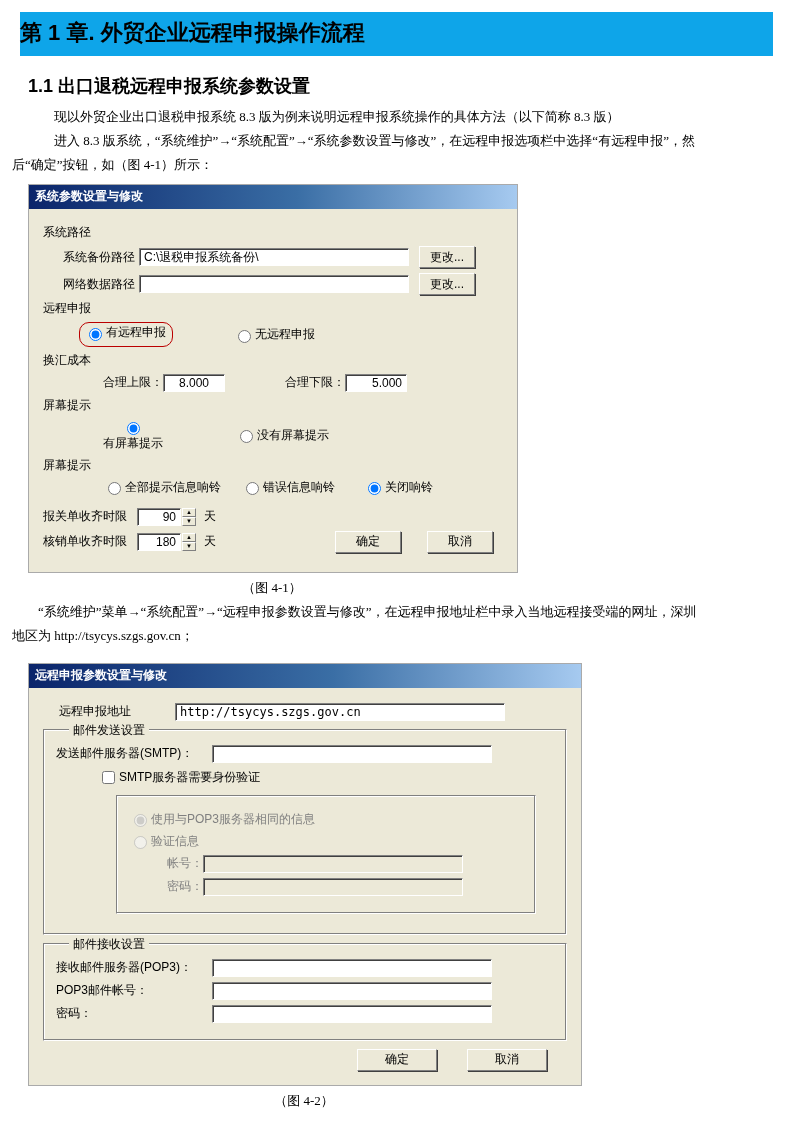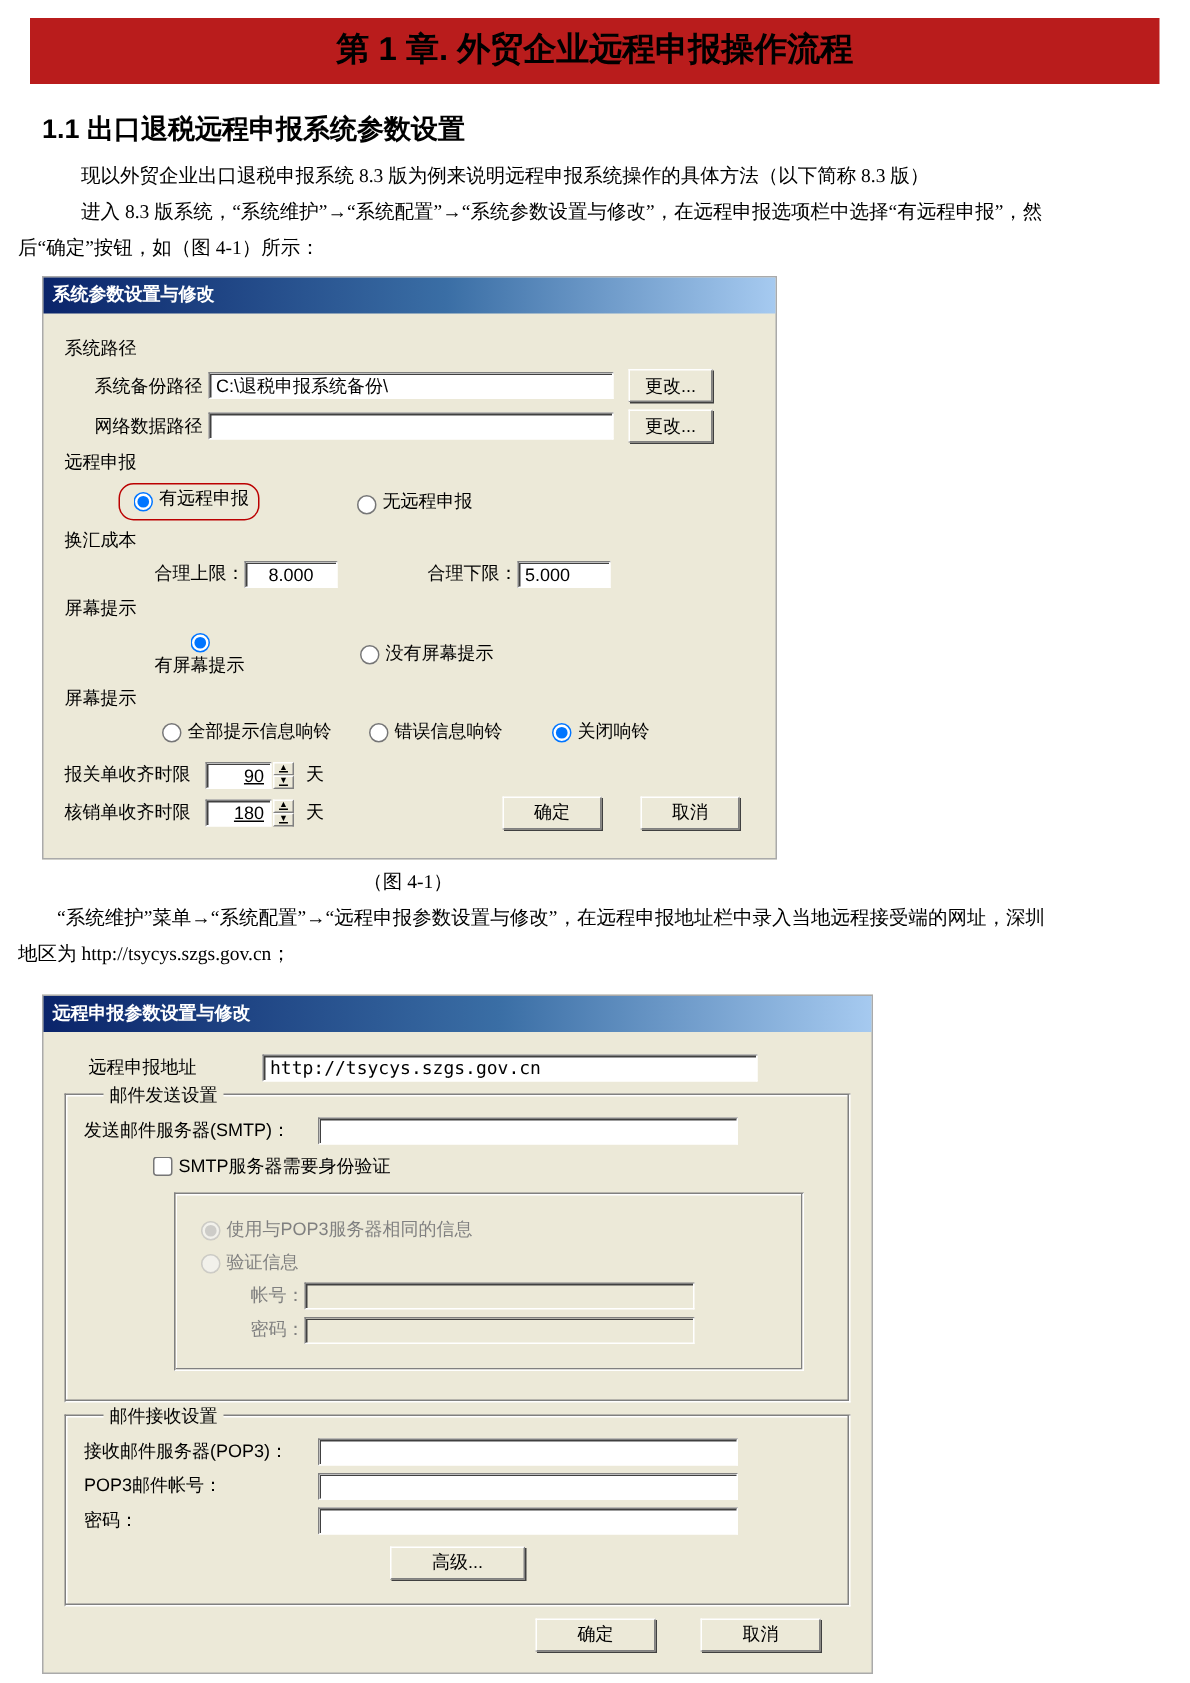--- a/index.html
+++ b/index.html
@@ -5,22 +5,21 @@
   body {
     margin: 0;
     padding: 0;
     font-family: "SimSun", "宋体", serif;
     font-size: 13px;
     color: #000;
     background: #fff;
     width: 793px;
   }
   .chapter-header {
-    background: #b91c1c;
-    text-align: center;
+    background: #0ea5e9;
     font-size: 22px;
     font-weight: bold;
     padding: 6px 0 8px 0;
     margin: 12px 20px 18px 20px;
     font-family: "SimHei", "黑体", sans-serif;
   }
   .section-title {
     font-size: 18px;
     font-weight: bold;
     margin: 10px 0 8px 28px;
@@ -117,21 +116,20 @@
     left: 25px;
     background: #ece9d8;
     padding: 0 4px;
     font-size: 12px;
   }
   .disabled { color: #808080; }
   .spin {
     display: inline-flex;
     align-items: stretch;
     height: 18px;
-    text-decoration: underline;
   }
   .spin input {
     width: 44px;
     text-align: right;
   }
   .spin-btns {
     display: flex;
     flex-direction: column;
     margin-left: 1px;
   }
@@ -207,21 +205,21 @@
     </div>
 
     <div class="row">
         <span class="lbl">换汇成本</span>
       </div>
     <div class="row" style="margin-left:60px;">
       <span>合理上限：</span>
       <input class="sunken" style="width: 62px; text-align: center;" value="8.000">
       <span style="width:60px;"></span>
       <span>合理下限：</span>
-      <input class="sunken" style="width: 62px; text-align: left;" value="5.000">
+      <input class="sunken" style="width: 62px; text-align: right;" value="5.000">
     </div>
 
     <div class="row">
         <span class="lbl">屏幕提示</span>
       </div>
     <div class="row" style="margin-left:60px;">
       <label class="radio-lbl" style="margin-right:72px;flex-direction:column;">
         <input type="radio" checked="" style="">
           <span>有屏幕提示</span>
       </label>
@@ -337,23 +335,20 @@
         <input class="sunken" style="width: 280px;" value="">
       </div>
       <div class="row">
         <span class="lbl-wide">POP3邮件帐号：</span>
         <input class="sunken" style="width: 280px;">
       </div>
       <div class="row">
         <span class="lbl-wide">密码：</span>
         <input class="sunken" style="width: 280px;" type="password">
       </div>
-      <div class="row" style="justify-content:center; margin-top:8px;">
-        <button class="btn" style="min-width:90px;">高级...</button>
-      </div>
     </div>
 
     <div class="btn-row">
       <button class="btn" style="min-width:80px;">确定</button>
       <button class="btn" style="min-width:80px;">取消</button>
     </div>
   </div>
 </div>
 
 <div class="caption" style="width:608px;">（图 4-2）</div>

